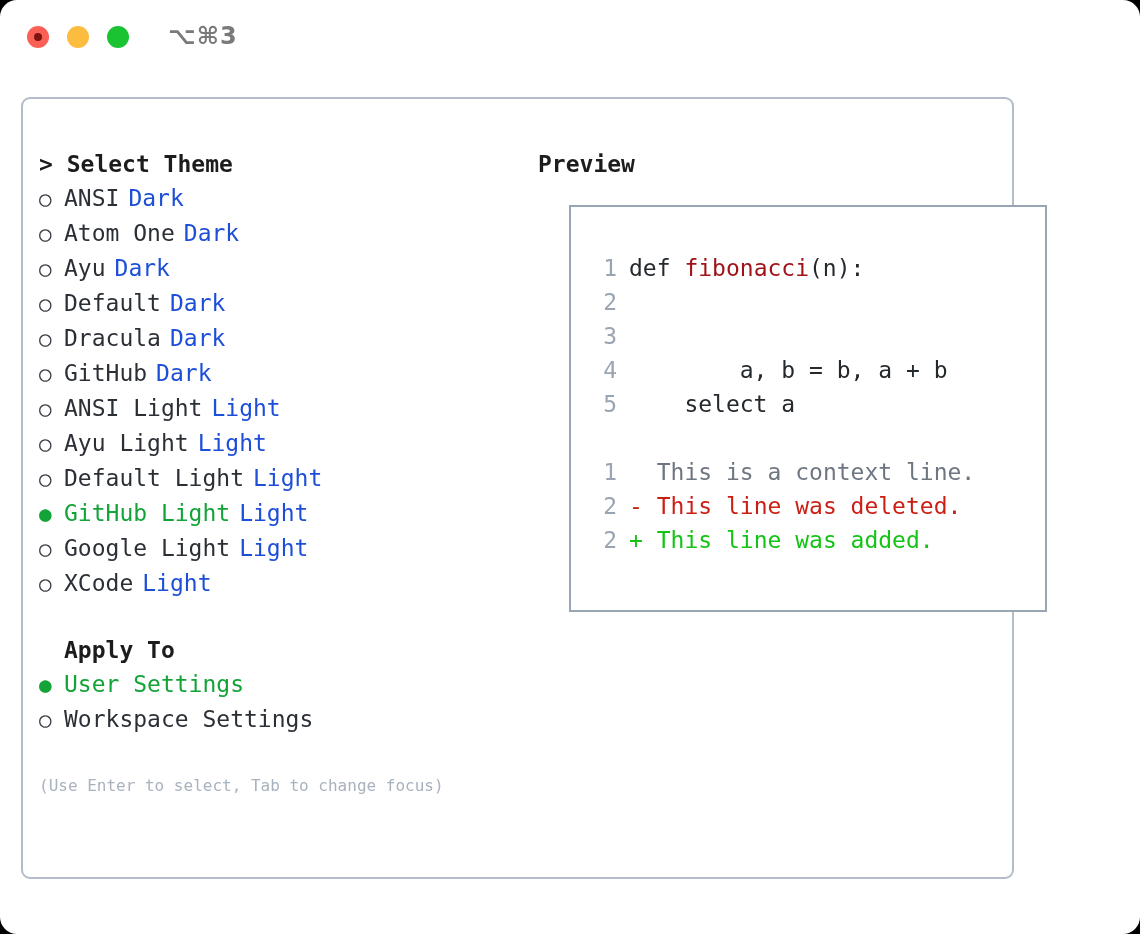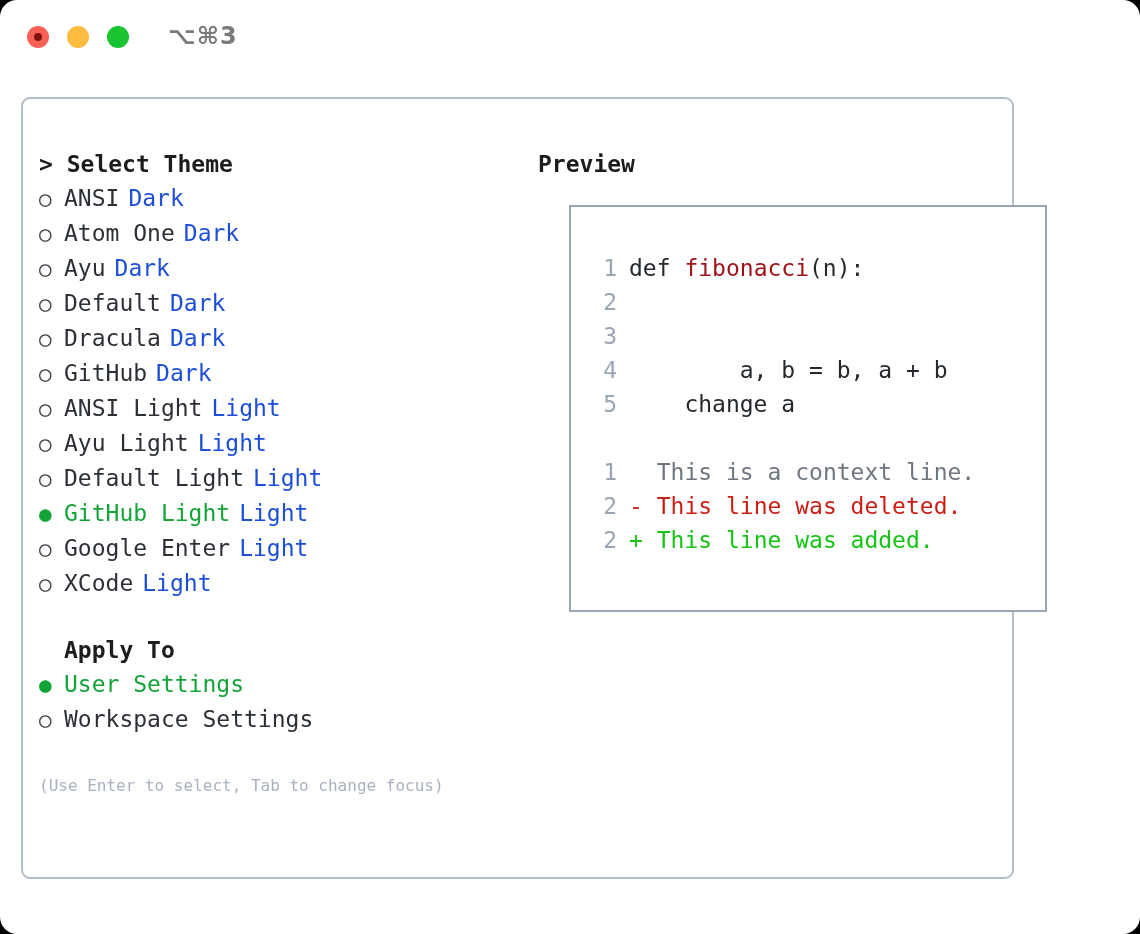--- a/index.html
+++ b/index.html
@@ -199,21 +199,21 @@
           <div class="opt-row"><span class="radio">○</span><span class="opt-label">ANSI</span><span class="opt-cat">Dark</span></div>
           <div class="opt-row"><span class="radio">○</span><span class="opt-label">Atom One</span><span class="opt-cat">Dark</span></div>
           <div class="opt-row"><span class="radio">○</span><span class="opt-label">Ayu</span><span class="opt-cat">Dark</span></div>
           <div class="opt-row"><span class="radio">○</span><span class="opt-label">Default</span><span class="opt-cat">Dark</span></div>
           <div class="opt-row"><span class="radio">○</span><span class="opt-label">Dracula</span><span class="opt-cat">Dark</span></div>
           <div class="opt-row"><span class="radio">○</span><span class="opt-label">GitHub</span><span class="opt-cat">Dark</span></div>
           <div class="opt-row"><span class="radio">○</span><span class="opt-label">ANSI Light</span><span class="opt-cat">Light</span></div>
           <div class="opt-row"><span class="radio">○</span><span class="opt-label">Ayu Light</span><span class="opt-cat">Light</span></div>
           <div class="opt-row"><span class="radio">○</span><span class="opt-label">Default Light</span><span class="opt-cat">Light</span></div>
           <div class="opt-row selected"><span class="radio">●</span><span class="opt-label">GitHub Light</span><span class="opt-cat">Light</span></div>
-          <div class="opt-row"><span class="radio">○</span><span class="opt-label">Google Enter</span><span class="opt-cat">Light</span></div>
+          <div class="opt-row"><span class="radio">○</span><span class="opt-label">Google Light</span><span class="opt-cat">Light</span></div>
           <div class="opt-row"><span class="radio">○</span><span class="opt-label">XCode</span><span class="opt-cat">Light</span></div>
         </div>
 
       <div class="spacer-sm"></div>
 
       <div class="section-header plain" style="padding-left:25px;">Apply To</div>
 
       <div id="apply-list">
           <div class="opt-row selected"><span class="radio">●</span><span class="opt-label">User Settings</span></div>
           <div class="opt-row"><span class="radio">○</span><span class="opt-label">Workspace Settings</span></div>
@@ -227,21 +227,21 @@
     <div id="right-col">
       <div class="section-header">Preview</div>
 
       <div id="preview-box">
         <div id="code-area">
           <div id="code-block">
               <div class="code-line"><span class="lineno">1</span><span><span class="codetext">def </span><span class="tok-fn">fibonacci</span><span class="codetext">(n):</span></span></div>
               <div class="code-line"><span class="lineno">2</span></div>
               <div class="code-line"><span class="lineno">3</span></div>
               <div class="code-line"><span class="lineno">4</span><span><span class="codetext">        a, b = b, a + b</span></span></div>
-              <div class="code-line"><span class="lineno">5</span><span><span class="codetext">    change a</span></span></div>
+              <div class="code-line"><span class="lineno">5</span><span><span class="codetext">    select a</span></span></div>
             </div>
           <div class="gap-block"></div>
           <div id="diff-block">
               <div class="code-line"><span class="lineno">1</span><span class="diff-ctx"> </span><span class="diff-ctx"> </span><span class="diff-ctx">This is a context line.</span></div>
               <div class="code-line"><span class="lineno">2</span><span class="diff-del">-</span><span class="diff-del"> </span><span class="diff-del">This line was deleted.</span></div>
               <div class="code-line"><span class="lineno">2</span><span class="diff-add">+</span><span class="diff-add"> </span><span class="diff-add">This line was added.</span></div>
             </div>
         </div>
       </div>
     </div>

